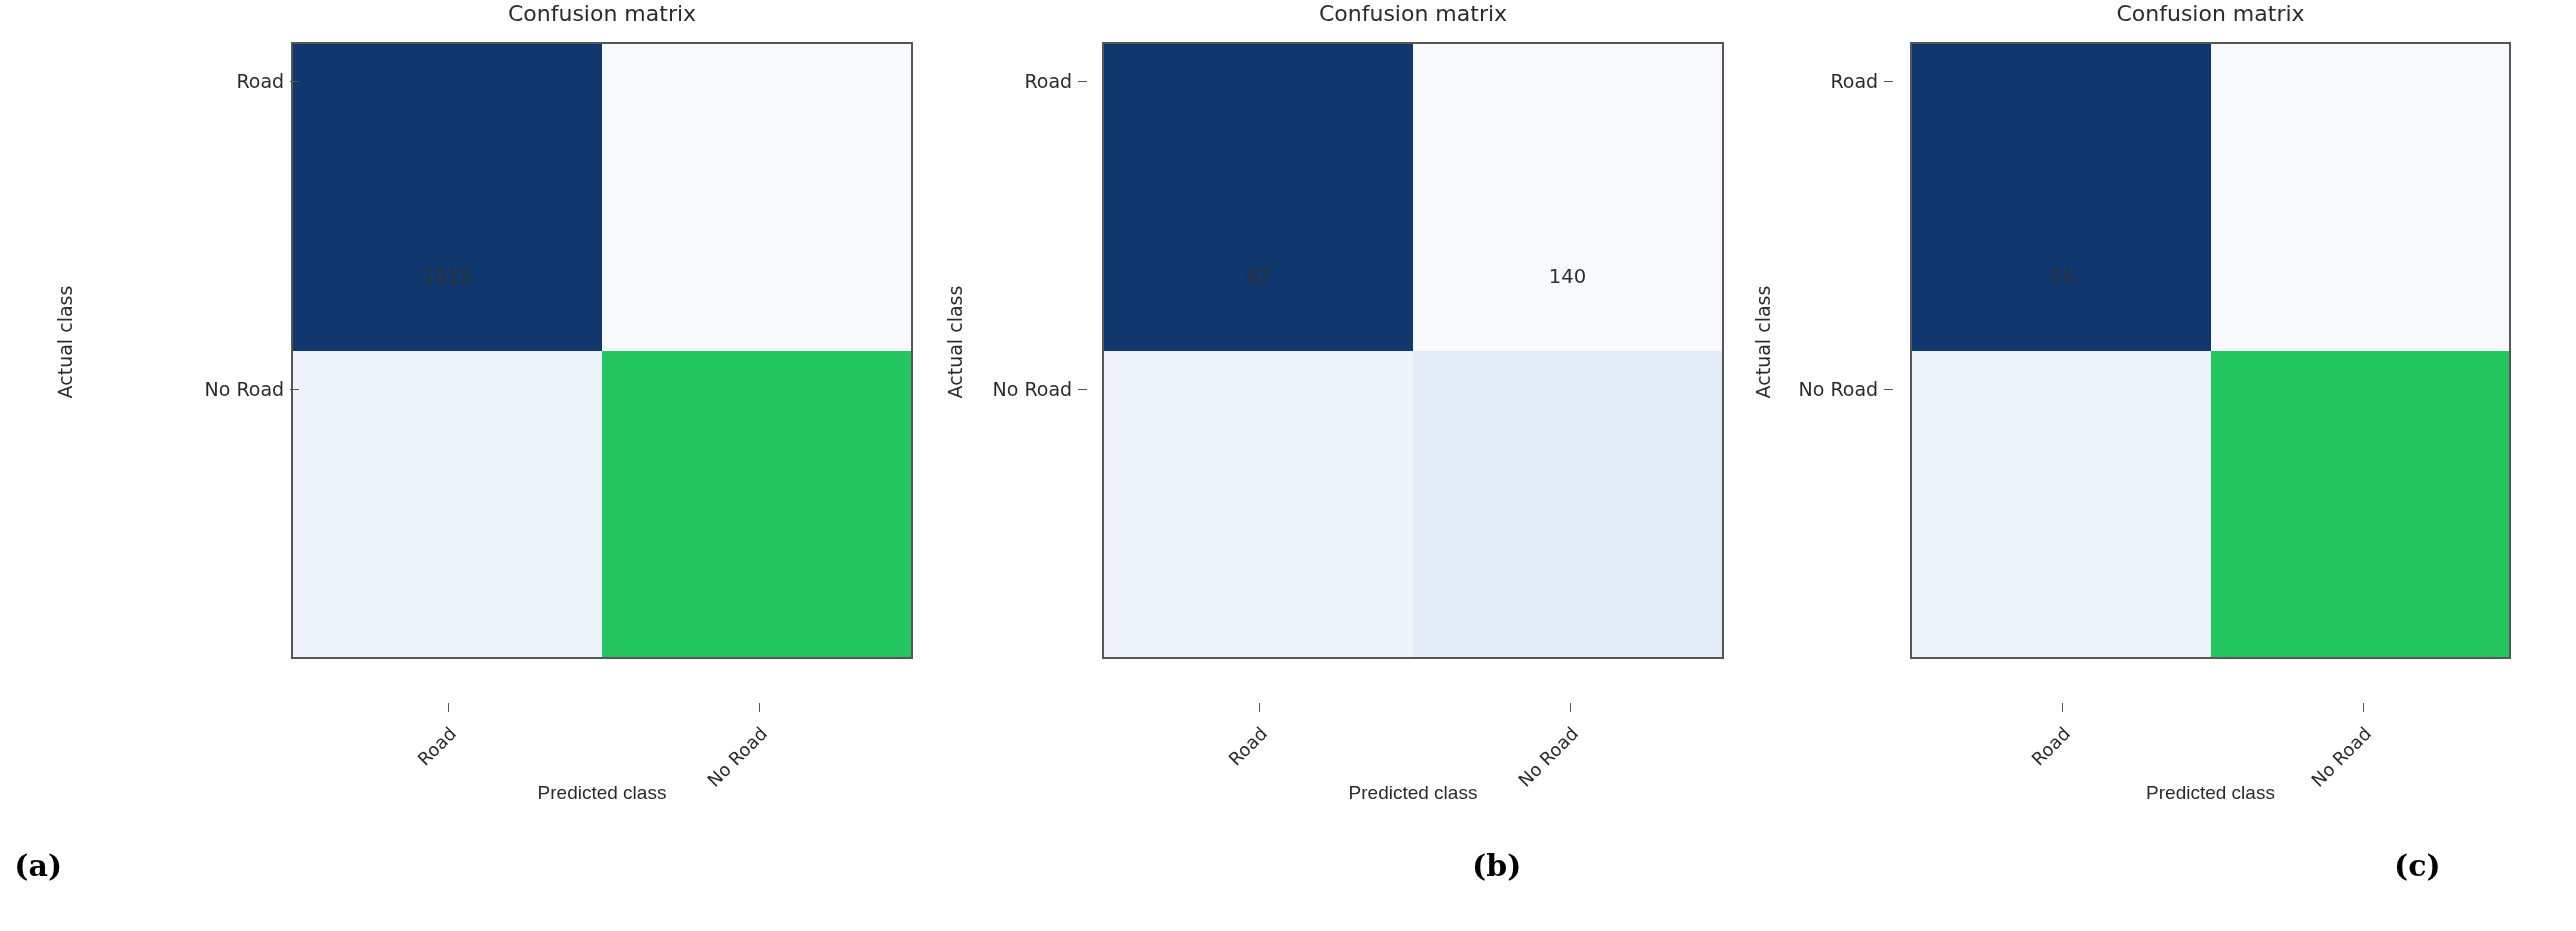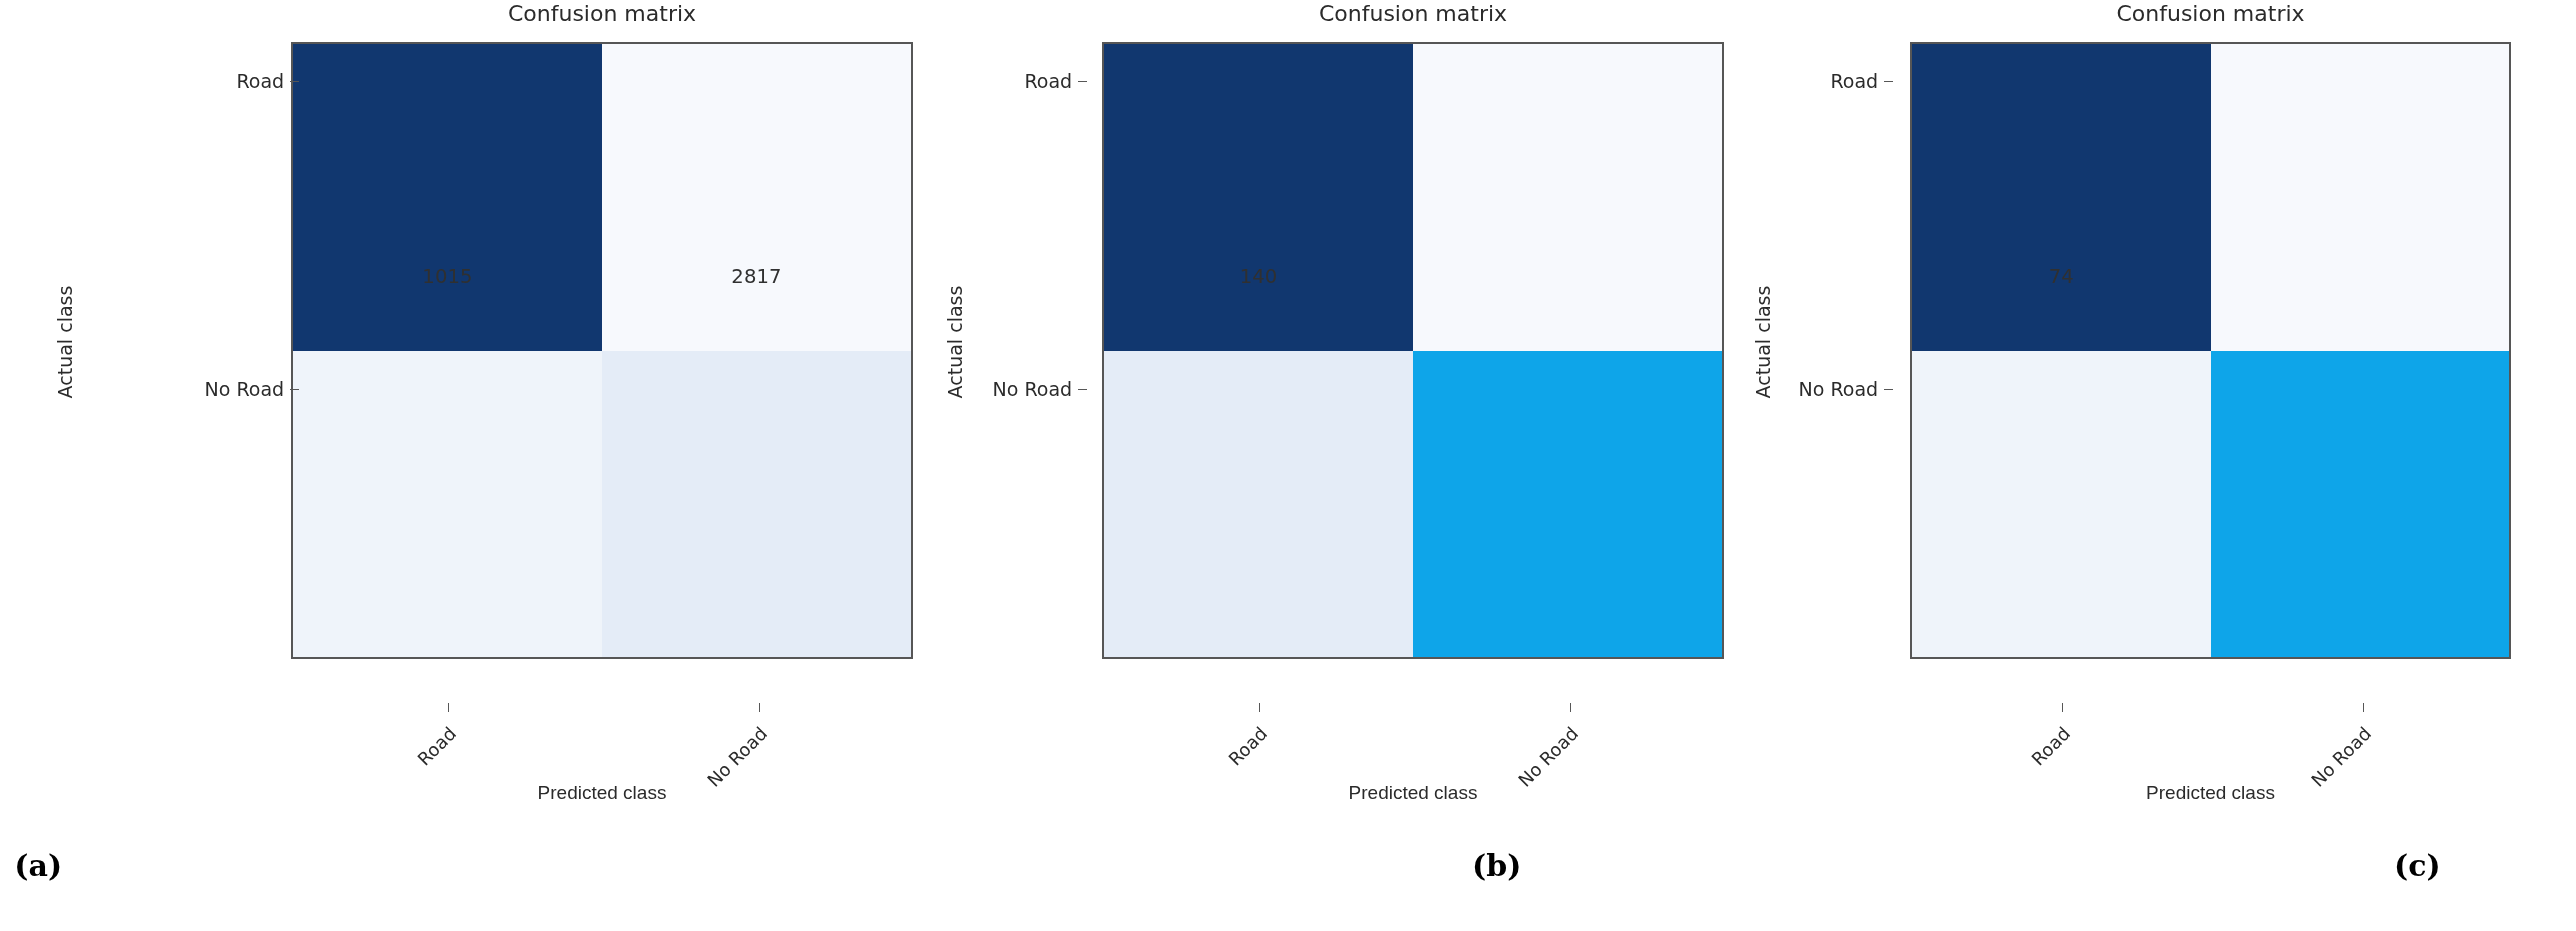--- a/index.html
+++ b/index.html
@@ -30,21 +30,21 @@
   }
   .panel-a { left: 0px;    width: 1017px; }
   .panel-b { left: 1017px; width: 818px; }
   .panel-c { left: 1835px; width: 741px; }
 
   
   .axes {
     position: absolute;
     border: 2px solid #565656;
     box-sizing: border-box;
-    background: #0ea5e9;
+    background: #22c55e;
   }
   .panel-a .axes { left: 291px; top: 42px; width: 622px; height: 617px; }
   .panel-b .axes { left: 85px; top: 42px; width: 622px; height: 617px; }
   .panel-c .axes { left: 75px; top: 42px; width: 601px; height: 617px; }
 
   
   .cells {
     position: absolute;
     inset: 0;
     display: grid;
@@ -190,23 +190,20 @@
       <div class="cells">
         <div class="cell r0 c0" style="background: rgb(17, 55, 111);">
           
         </div>
         <div class="cell r0 c1" style="background: rgb(247, 249, 253);">
           
         </div>
         <div class="cell r1 c0" style="background: rgb(239, 244, 250);">
           <span class="cell-value" style="color: rgb(48, 48, 48);">1015</span>
         </div>
-        <div class="cell r1 c1" style="background: rgb(228, 236, 247);">
-          <span class="cell-value" style="color: rgb(48, 48, 48);">2817</span>
-        </div>
       </div>
 
       <div class="xtickwrap" style="left:155px;">
         <div class="xtickmark"></div>
         <div class="xtick">
           <span class="xtick-inner">Road</span>
         </div>
       </div>
       <div class="xtickwrap" style="left:466px;">
         <div class="xtickmark"></div>
@@ -232,20 +229,23 @@
     <div class="title">Confusion matrix</div>
 
     <div class="axes">
       <div class="cells">
         <div class="cell r0 c0" style="background: rgb(17, 55, 111);">
           
         </div>
         <div class="cell r0 c1" style="background: rgb(247, 249, 253);">
           
         </div>
+        <div class="cell r1 c0" style="background: rgb(239, 244, 250);">
+          <span class="cell-value" style="color: rgb(48, 48, 48);">62</span>
+        </div>
         <div class="cell r1 c1" style="background: rgb(228, 236, 247);">
           <span class="cell-value" style="color: rgb(48, 48, 48);">140</span>
         </div>
       </div>
 
       <div class="xtickwrap" style="left:155px;">
         <div class="xtickmark"></div>
         <div class="xtick">
           <span class="xtick-inner">Road</span>
         </div>

